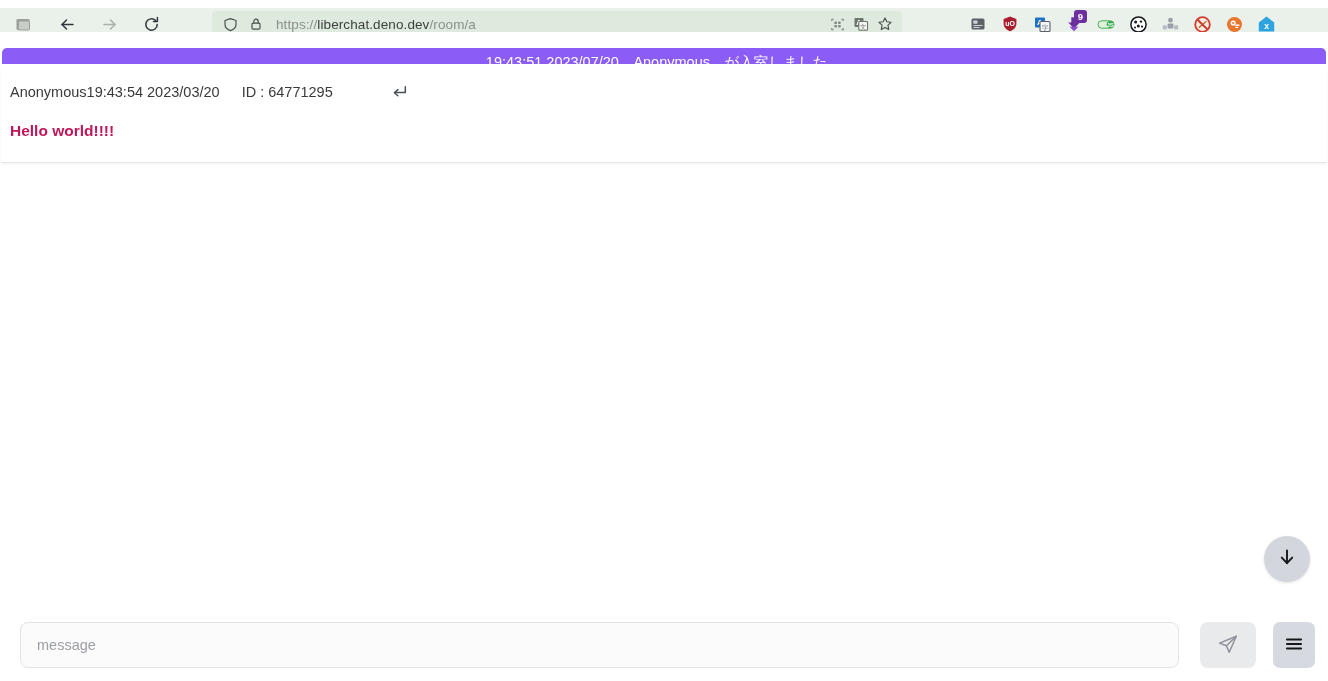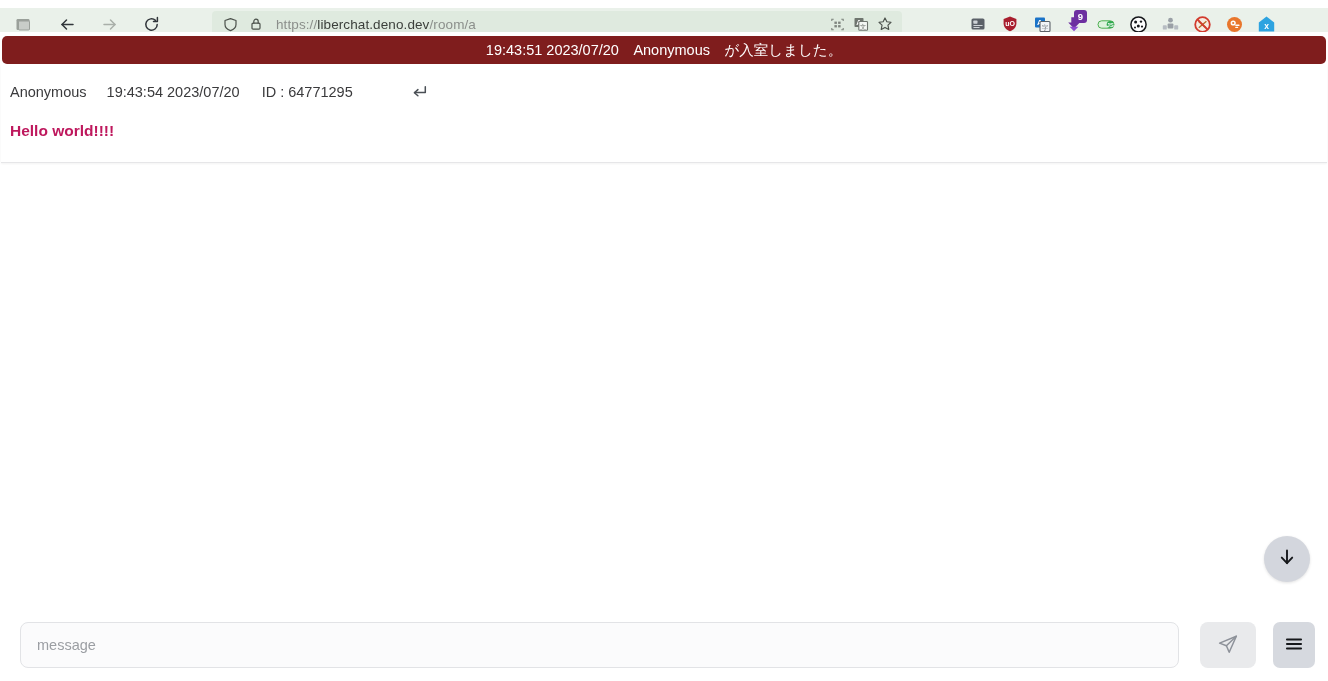--- a/index.html
+++ b/index.html
@@ -126,33 +126,34 @@
     position: absolute;
     top: 32px; left: 0;
     width: 1328px;
     height: 649px;
     background: #ffffff;
     overflow: hidden;
   }
 
   .notice-banner {
     position: absolute;
-    top: 4px;
+    top: 16px;
     left: 2px;
     width: 1324px;
     height: 28px;
-    background: #7f1d1d;
+    background: #8b5cf6;
     border-radius: 5px;
     color: #ffffff;
     font-size: 14.5px;
     display: flex;
     align-items: center;
     justify-content: center;
     box-sizing: border-box;
     white-space: pre;
+    text-decoration: underline;
   }
 
   .messages-area {
     position: absolute;
     top: 32px;
     left: 0;
     width: 1328px;
     bottom: 72px;
     overflow: hidden;
   }
@@ -169,21 +170,21 @@
   }
 
   .msg-meta {
     display: flex;
     align-items: center;
     font-size: 14.5px;
     color: #3a3a3c;
     padding-left: 9px;
     height: 20px;
   }
-  .msg-author { margin-right: 20px; }
+  .msg-author { }
   .msg-time   { margin-right: 22px; }
   .msg-id     { margin-right: 16px; }
 
   .reply-btn {
     margin-left: 38px;
     width: 26px;
     height: 22px;
     display: flex;
     align-items: center;
     justify-content: center;
@@ -439,21 +440,21 @@
 
   <div class="page">
 
     <div class="notice-banner">19:43:51 2023/07/20　Anonymous　が入室しました。</div>
 
     <div class="messages-area">
 
       <div class="message-card">
         <div class="msg-meta">
           <span class="msg-author">Anonymous</span>
-          <span class="msg-time">19:43:54 2023/07/20</span>
+          <span class="msg-time">19:43:54 2023/03/20</span>
           <span class="msg-id">ID : 64771295</span>
           <span class="reply-btn">
             <svg width="17" height="17" viewBox="0 0 17 17" fill="none" stroke="#4a4f55" stroke-width="1.5" stroke-linecap="round" stroke-linejoin="round">
               <path d="M14.3 2.8 V8.6 H3.6"></path>
               <path d="M6.9 5.6 L3.4 8.7 L6.9 11.8"></path>
             </svg>
           </span>
         </div>
         <div class="msg-body">Hello world!!!!</div>
       </div>

